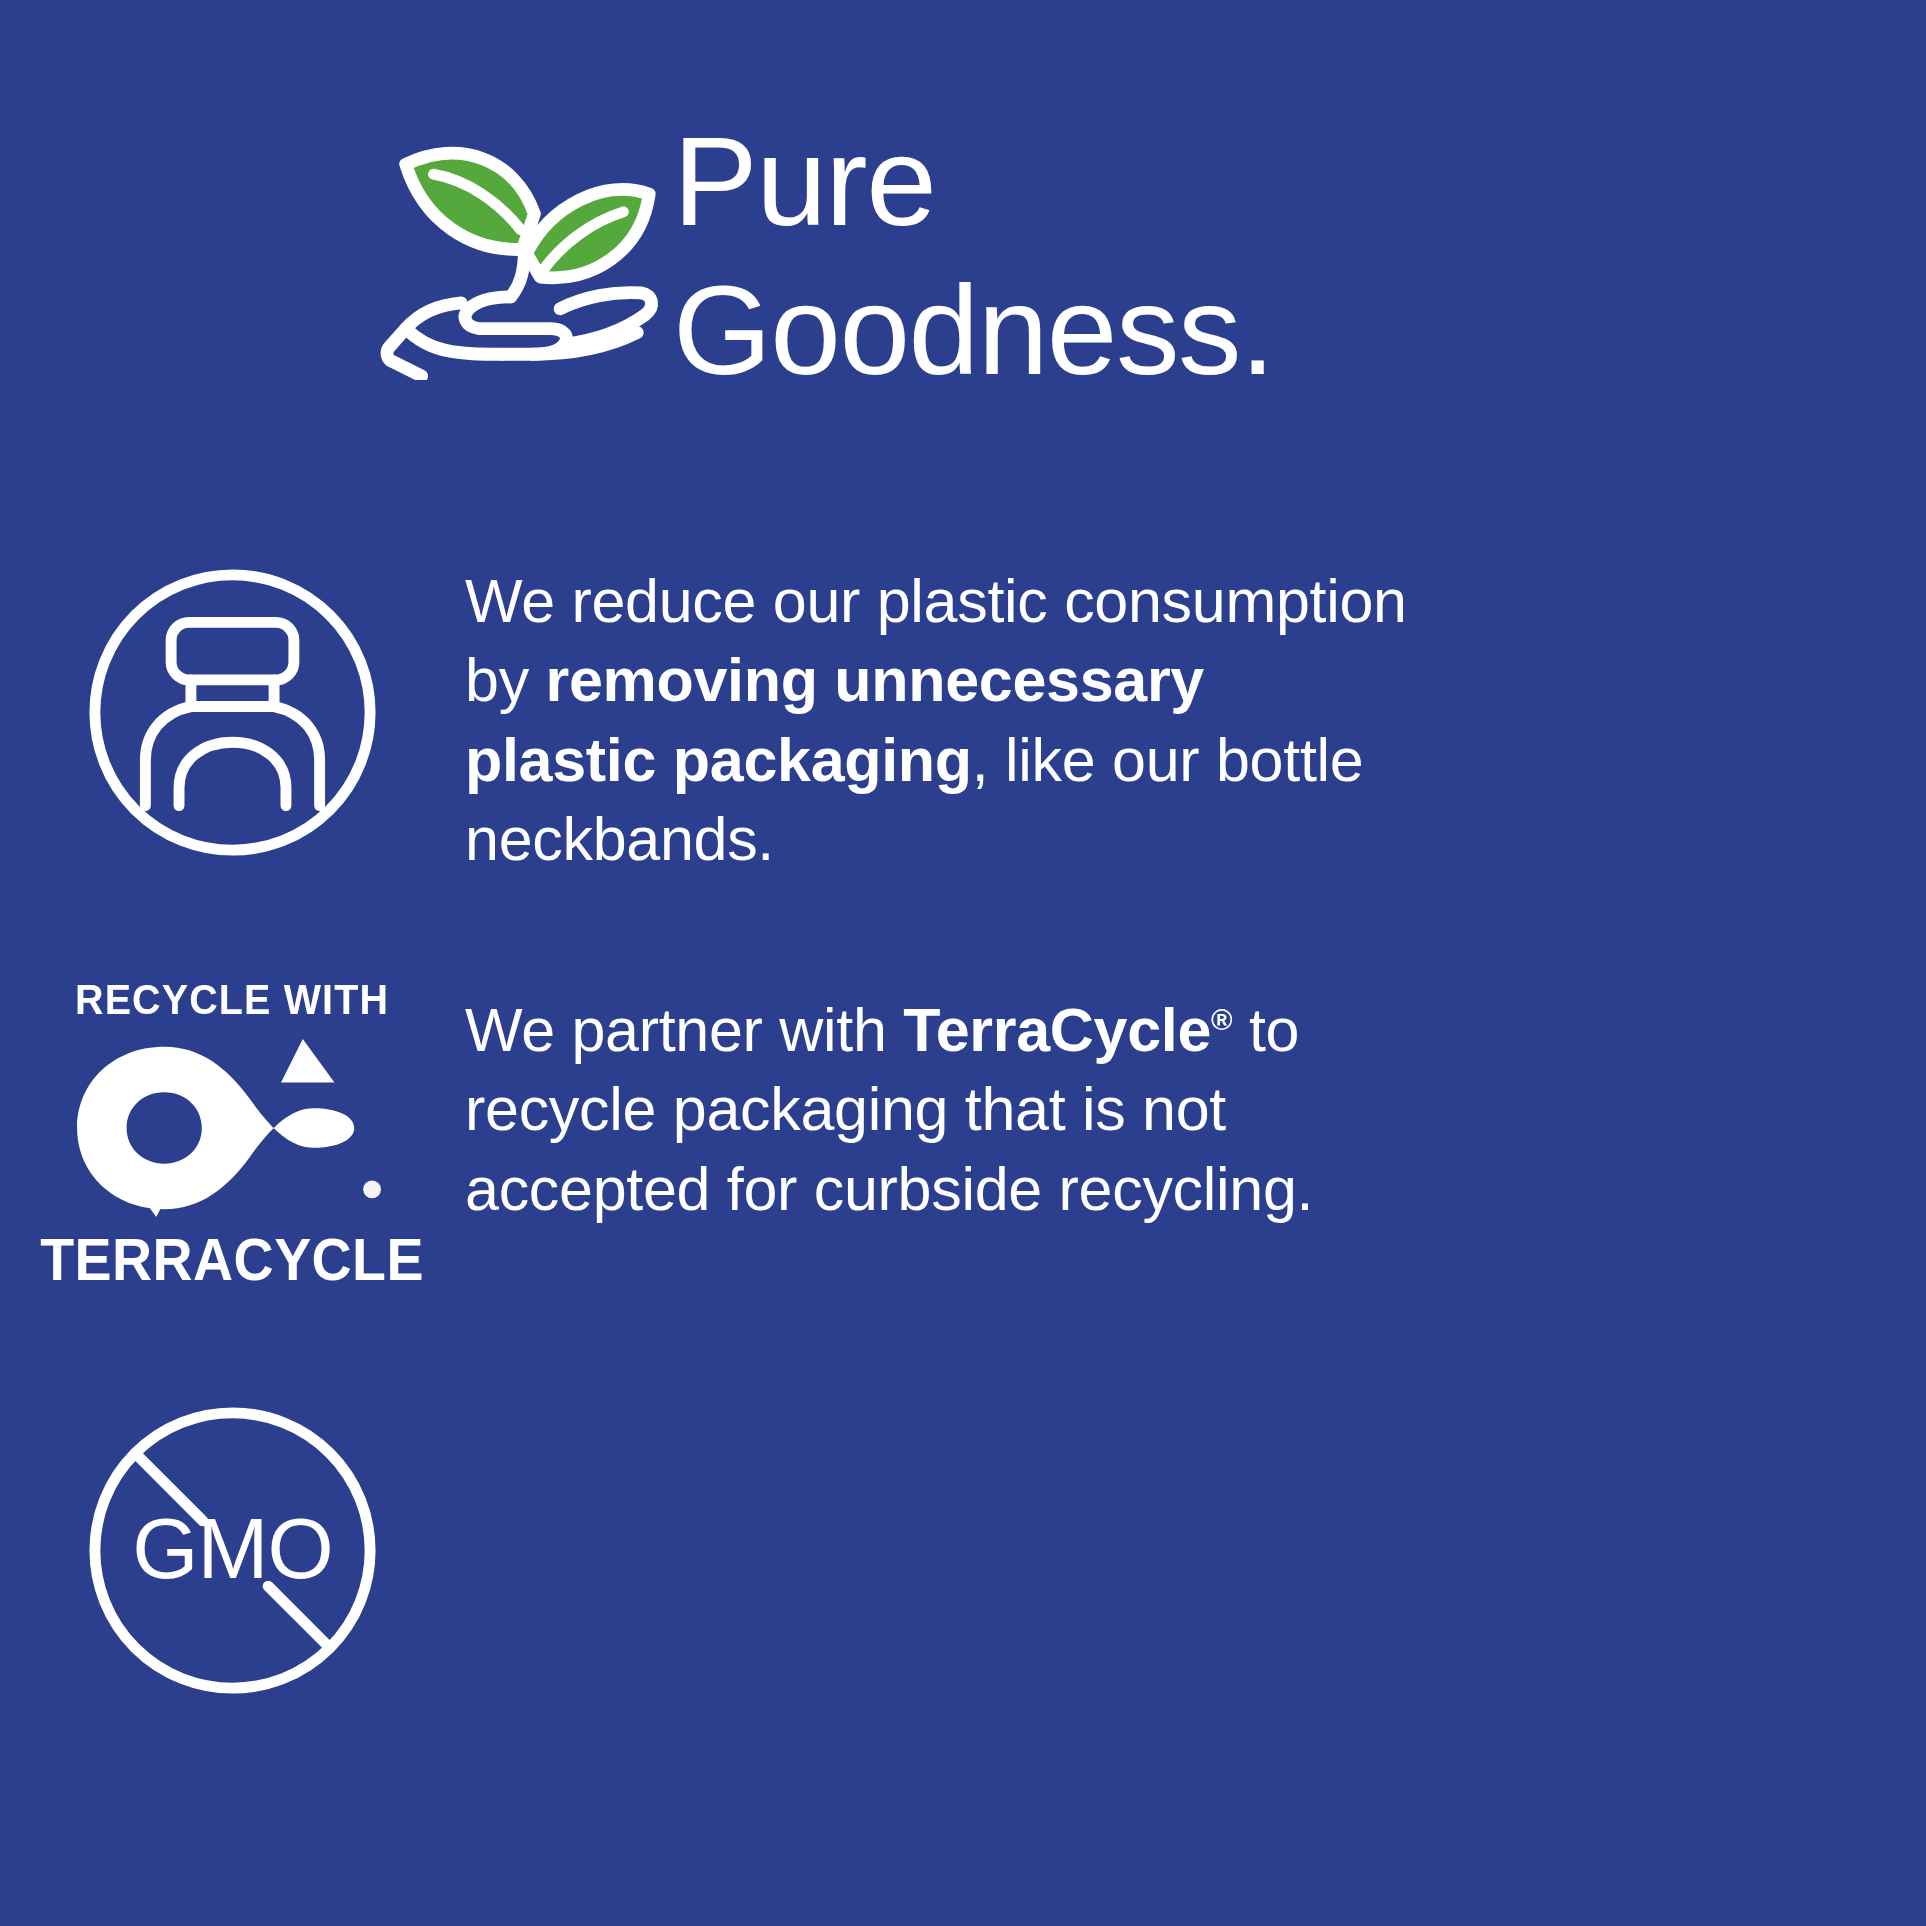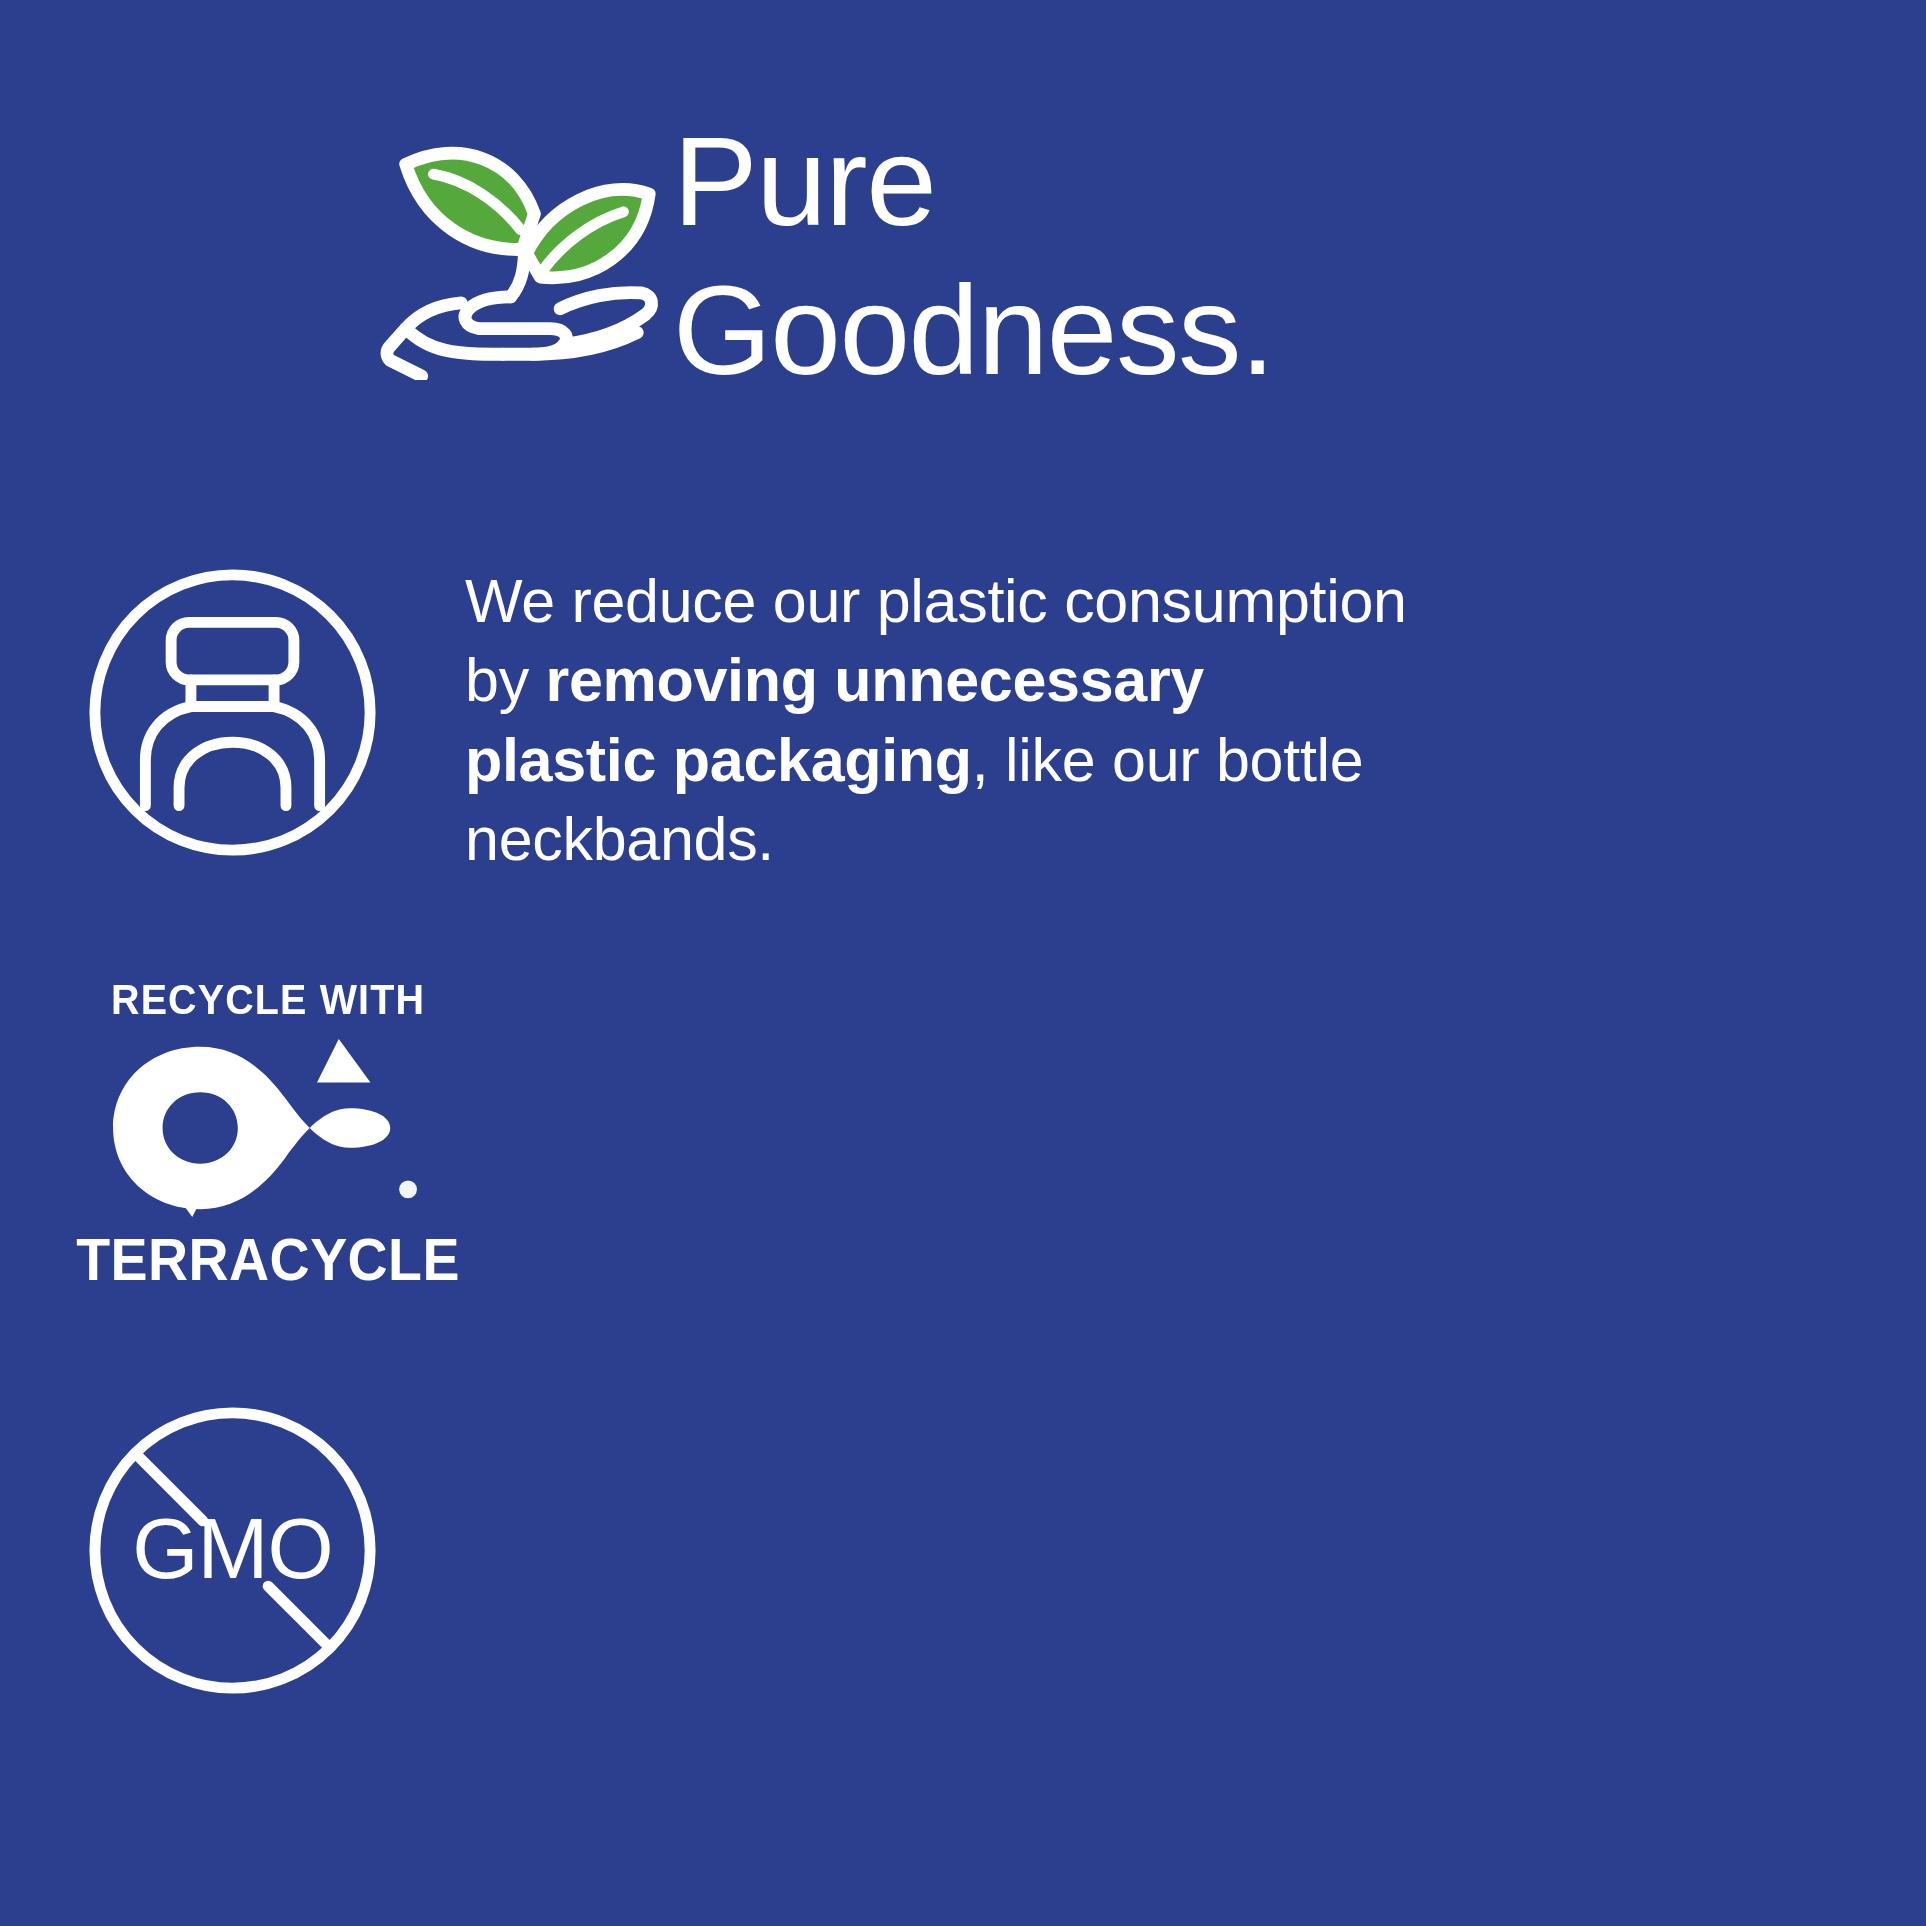--- a/index.html
+++ b/index.html
@@ -78,21 +78,21 @@
 
   .feature-text b { font-weight:700; }
   .feature-text sup {
     font-size:0.48em;
     vertical-align:super;
     line-height:0;
     font-weight:700;
   }
 
   .row-1 { margin-bottom:59px; }
-  .row-2 { margin-bottom:67px;padding-left:36px; }
+  .row-2 { margin-bottom:67px; }
 
   .row-1 .feature-text { padding-top:8px; }
   .row-2 .feature-text { padding-top:22px; }
   .row-3 .feature-text { padding-top:14px; }
 
   
   .tc-logo {
     width:327px;
     display:flex;
     flex-direction:column;
@@ -204,20 +204,23 @@
           <path d="M236 8 L 214 52 L 268 52 Z" fill="#ffffff"></path>
 
           <path d="M88 188 L 110 144 L 56 144 Z" fill="#ffffff"></path>
 
           <circle cx="306" cy="160" r="9" fill="#ffffff" opacity="0.95"></circle>
         </svg>
 
         <div class="tc-bottom">TERRACYCLE</div>
       </div>
     </div>
+    <div class="feature-text">
+      <span>We partner with </span><b>TerraCycle</b><sup>®</sup><span> to recycle packaging that is not accepted for curbside recycling.</span>
+    </div>
   </div>
 
   <div class="feature row-3">
     <div class="feature-icon">
       <svg viewBox="0 0 300 300" width="297" height="297" aria-hidden="true">
         <circle cx="150" cy="150" r="139" fill="none" stroke="#ffffff" stroke-width="11"></circle>
 
         <line x1="52" y1="52" x2="120" y2="120" stroke="#ffffff" stroke-width="11" stroke-linecap="round"></line>
         <line x1="186" y1="186" x2="248" y2="248" stroke="#ffffff" stroke-width="11" stroke-linecap="round"></line>
         <text x="150" y="178" text-anchor="middle" font-family="Liberation Sans, sans-serif" font-size="86" font-weight="400" fill="#ffffff" letter-spacing="-1">GMO</text>

